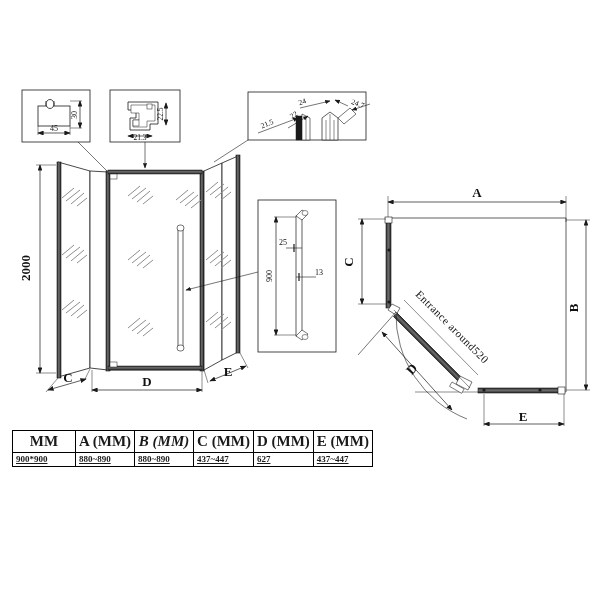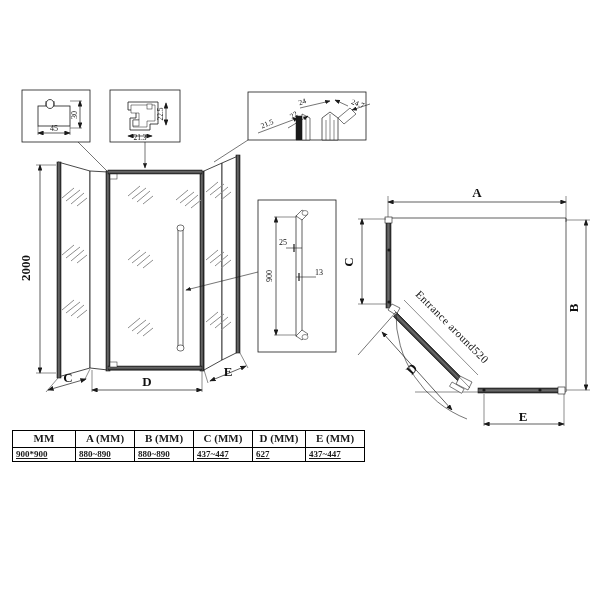--- a/index.html
+++ b/index.html
@@ -7,23 +7,23 @@
   body{width:600px;height:600px;position:relative;overflow:hidden;
        font-family:"Liberation Serif",serif;color:#1a1a1a;}
   .sheet{position:absolute;left:0;top:0;width:600px;height:600px;background:#fff;}
   svg{display:block;}
   .lbl{font-family:"Liberation Serif",serif;fill:#111;}
   
   .spec-table{position:absolute;left:12px;top:430px;border-collapse:collapse;
               font-family:"Liberation Serif",serif;font-size:9px;}
   .spec-table th,.spec-table td{border:1px solid #000;padding:1px 3px;
               text-align:left;white-space:nowrap;line-height:1.25;}
-  .spec-table th{text-align:center;font-weight:bold;font-size:11px;}
+  .spec-table th{text-align:center;font-weight:bold;font-size:15px;}
   .spec-table td{font-weight:bold;text-decoration:underline;}
-  .c-mm{width:56px;} .c-a{width:52px;margin-top:40px;} .c-b{width:52px;}
+  .c-mm{width:56px;} .c-a{width:52px;margin-top:40px;} .c-b{width:52px;font-style:italic;}
   .c-c{width:52px;} .c-d{width:46px;margin-left:6px;} .c-e{width:52px;}
 </style>
 </head>
 <body>
 
 <div class="sheet">
 
 <svg width="600" height="600" viewBox="0 0 600 600">
   <defs>
     <marker id="ah" markerWidth="9" markerHeight="7" refX="8" refY="3.5" orient="auto">

